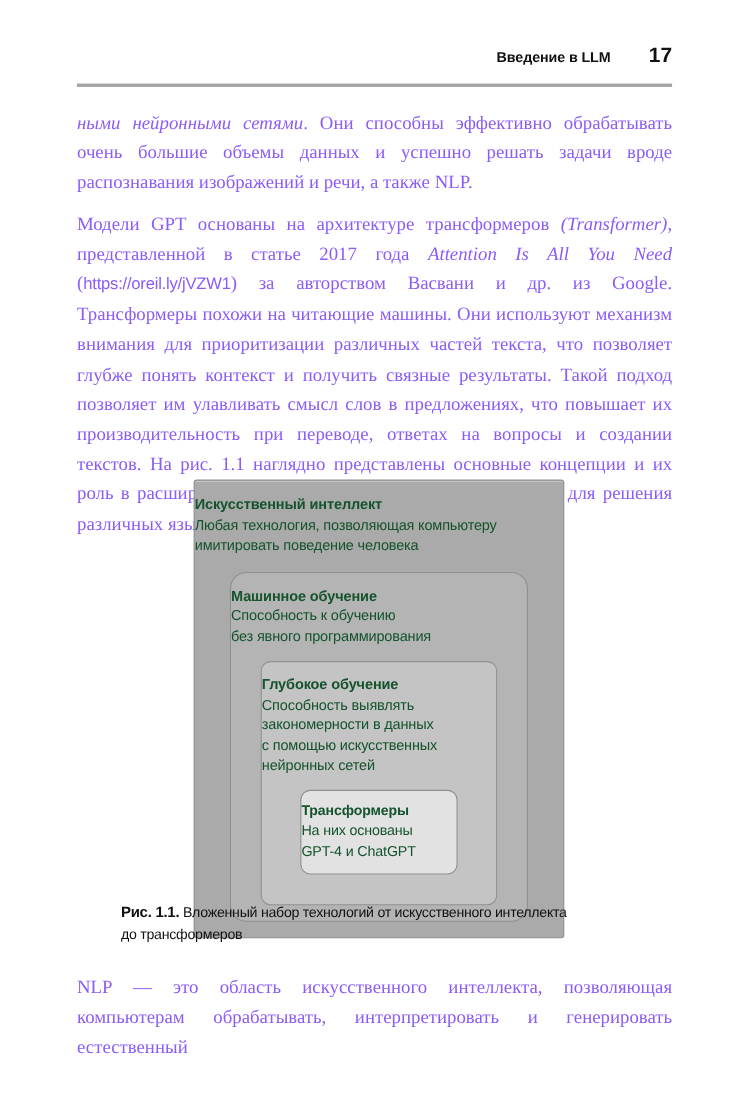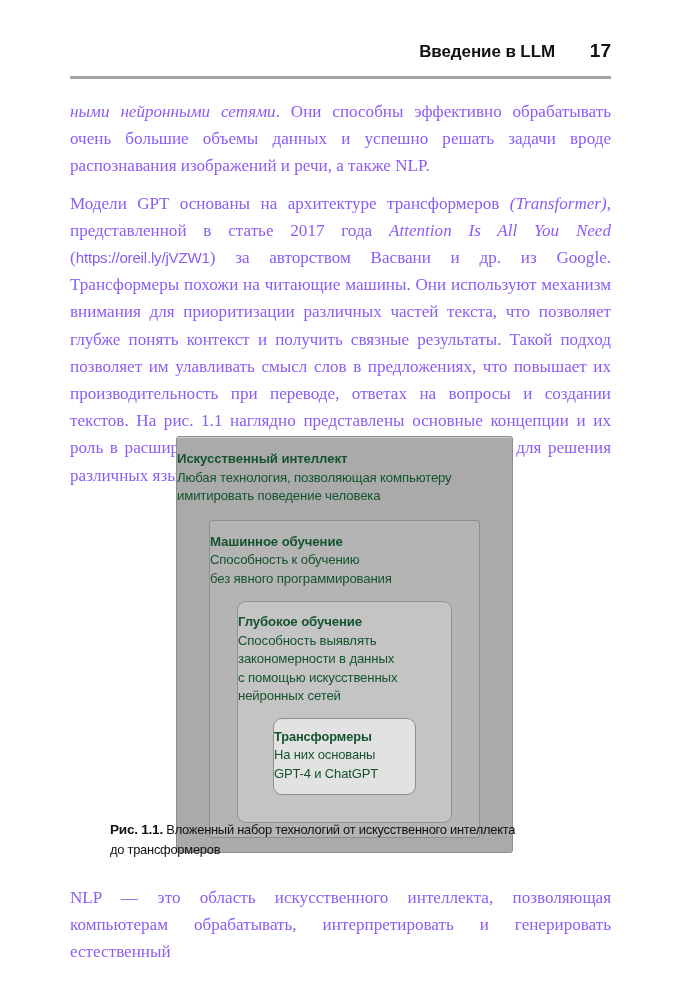--- a/index.html
+++ b/index.html
@@ -29,21 +29,21 @@
     left: 70px;
     top: 40px;
     width: 541px;
     height: 26px;
     display: flex;
     align-items: baseline;
     justify-content: flex-end;
   }
   .header-title {
     font-family: "Liberation Sans", "DejaVu Sans", sans-serif;
-    font-size: 17px;
+    font-size: 13px;
     font-weight: 700;
     letter-spacing: -0.1px;
     color: #111;
     padding-left: 32px;
   }
   .header-pageno {
     font-family: "Liberation Sans", "DejaVu Sans", sans-serif;
     font-size: 19px;
     font-weight: 700;
     color: #111;
@@ -115,21 +115,21 @@
     border-radius: 3px;
     box-shadow: 0 1px 0 #cfcfcf inset;
   }
   
   .lvl-ml {
     width: 271px;
     margin: 14px auto 0 auto;
     padding: 12px 0 13px 0;
     background: #b4b4b4;
     border: 1px solid #8f8f8f;
-    border-radius: 3px;
+    border-radius: 15px;
   }
   
   .lvl-dl {
     width: 215px;
     margin: 13px auto 0 auto;
     padding: 11px 0 12px 0;
     background: #c4c4c4;
     border: 1px solid #919191;
     border-radius: 9px;
   }

